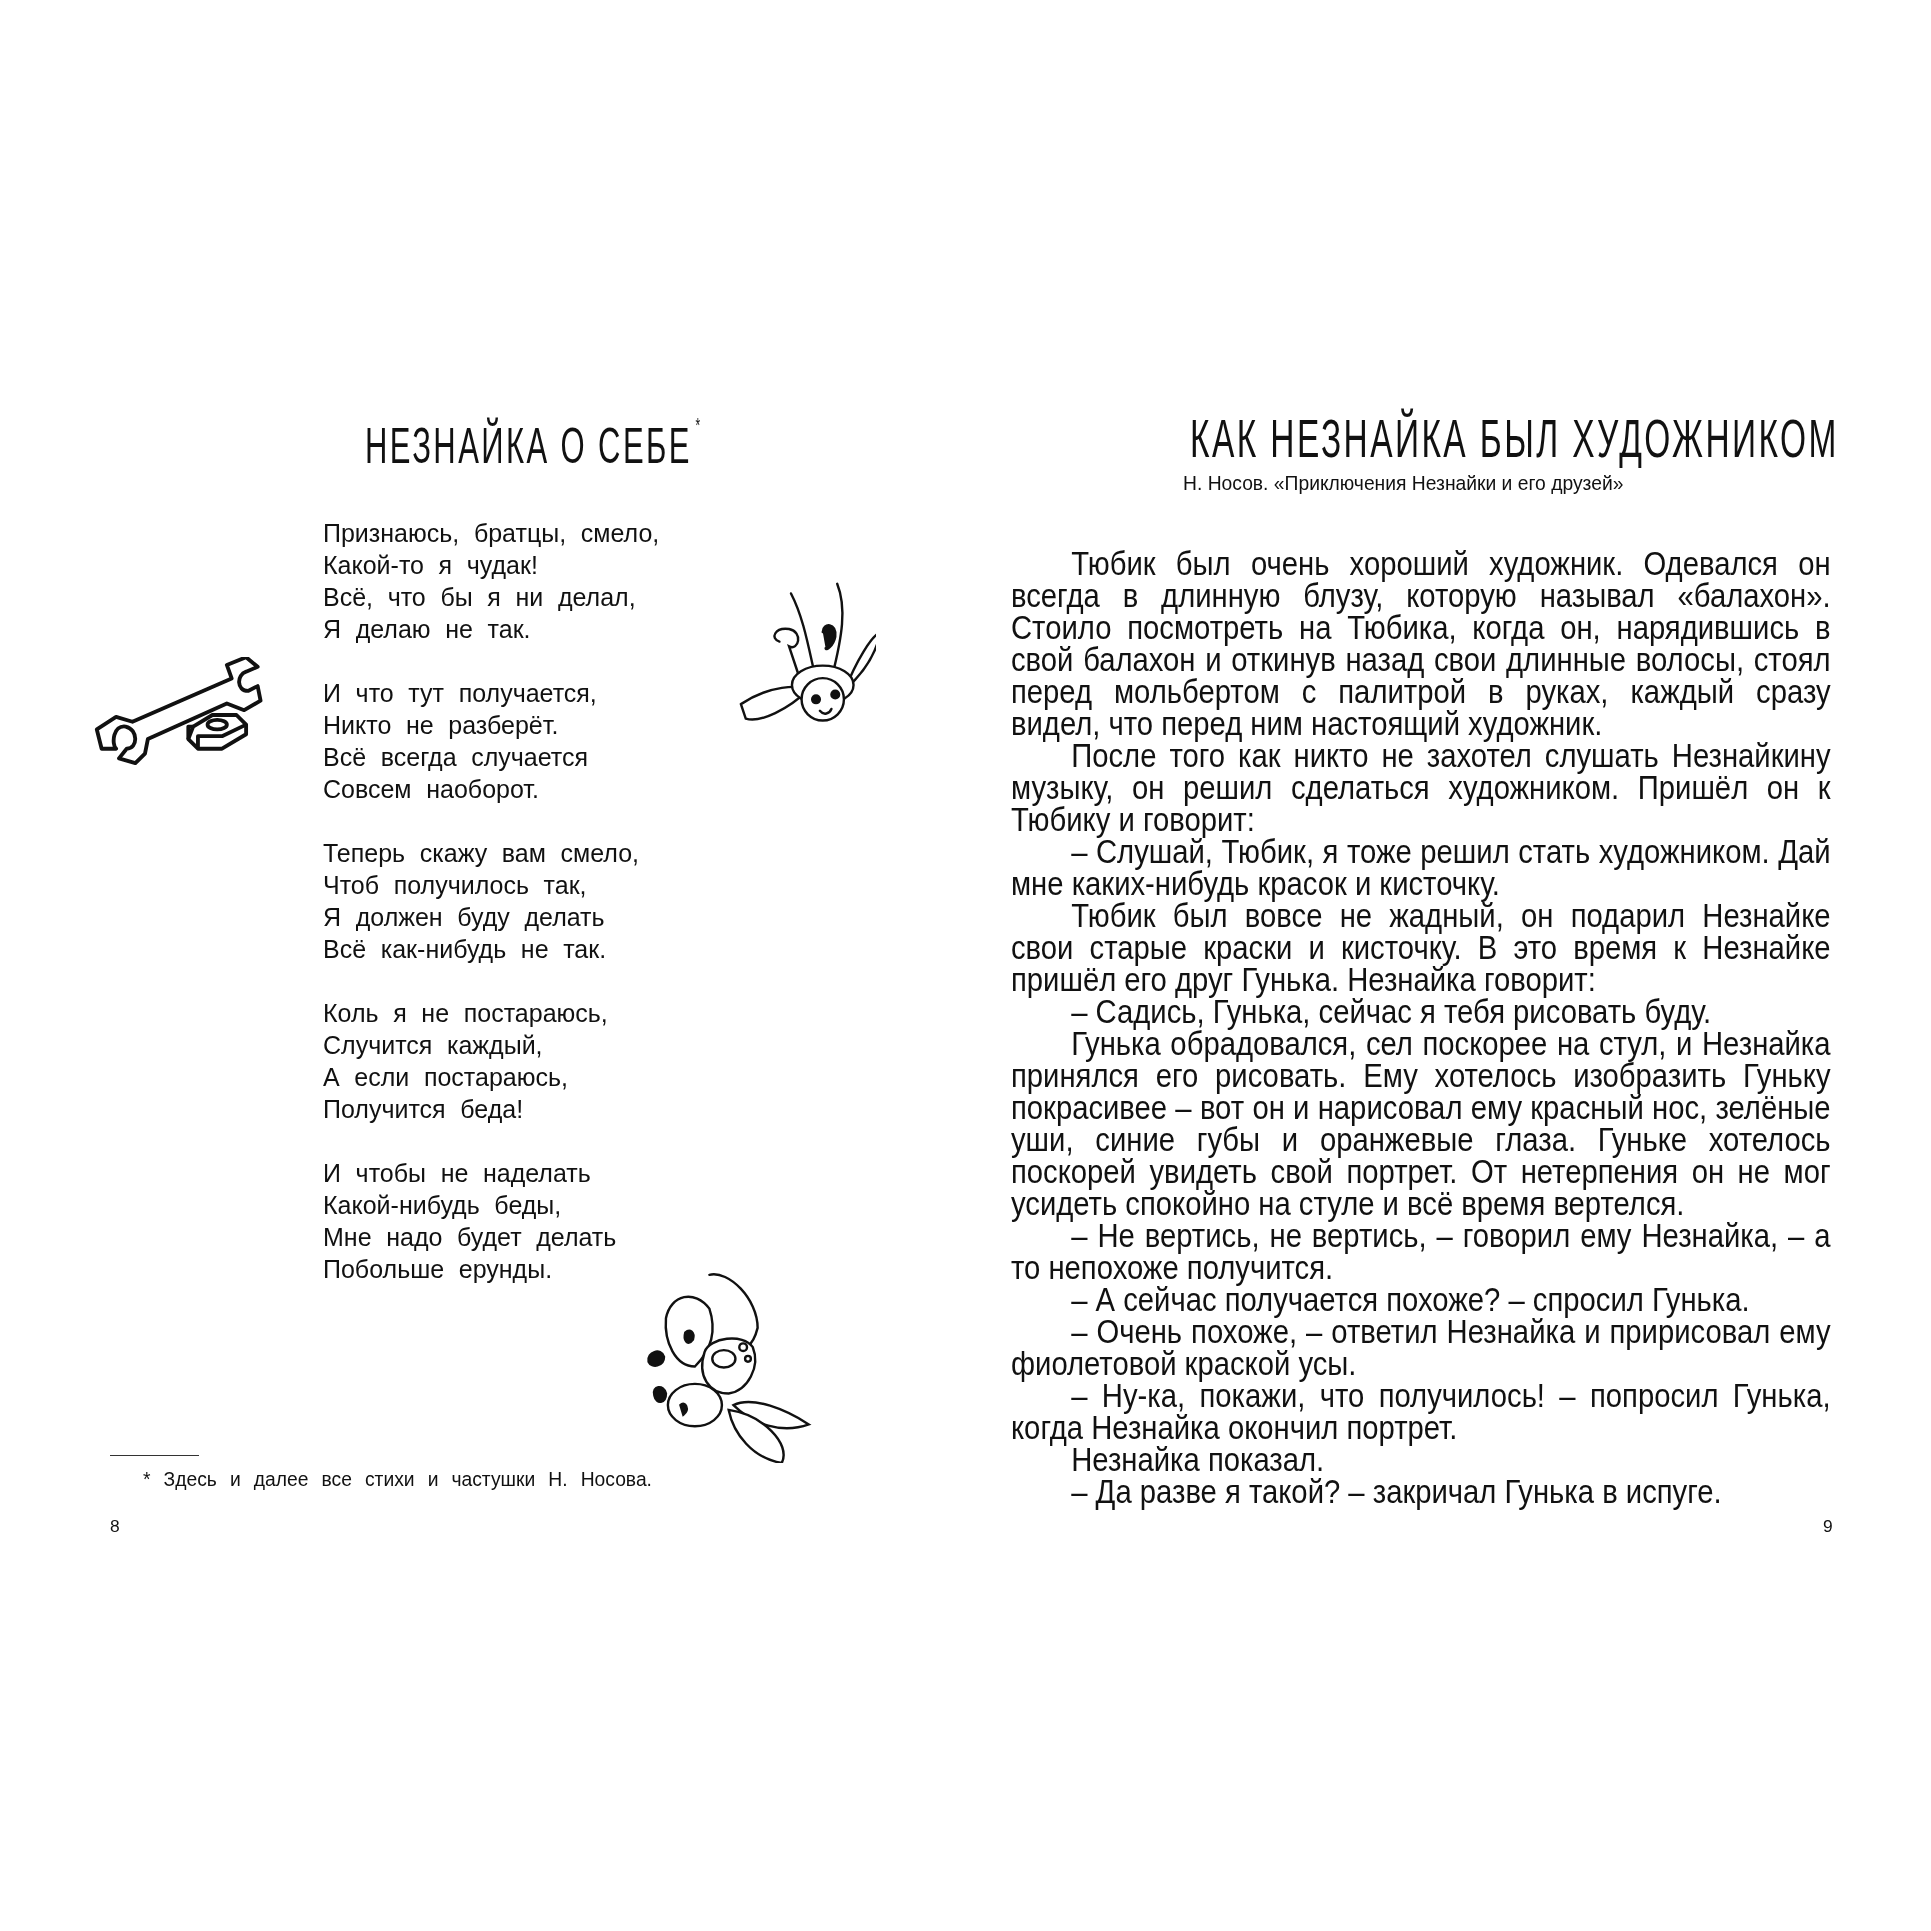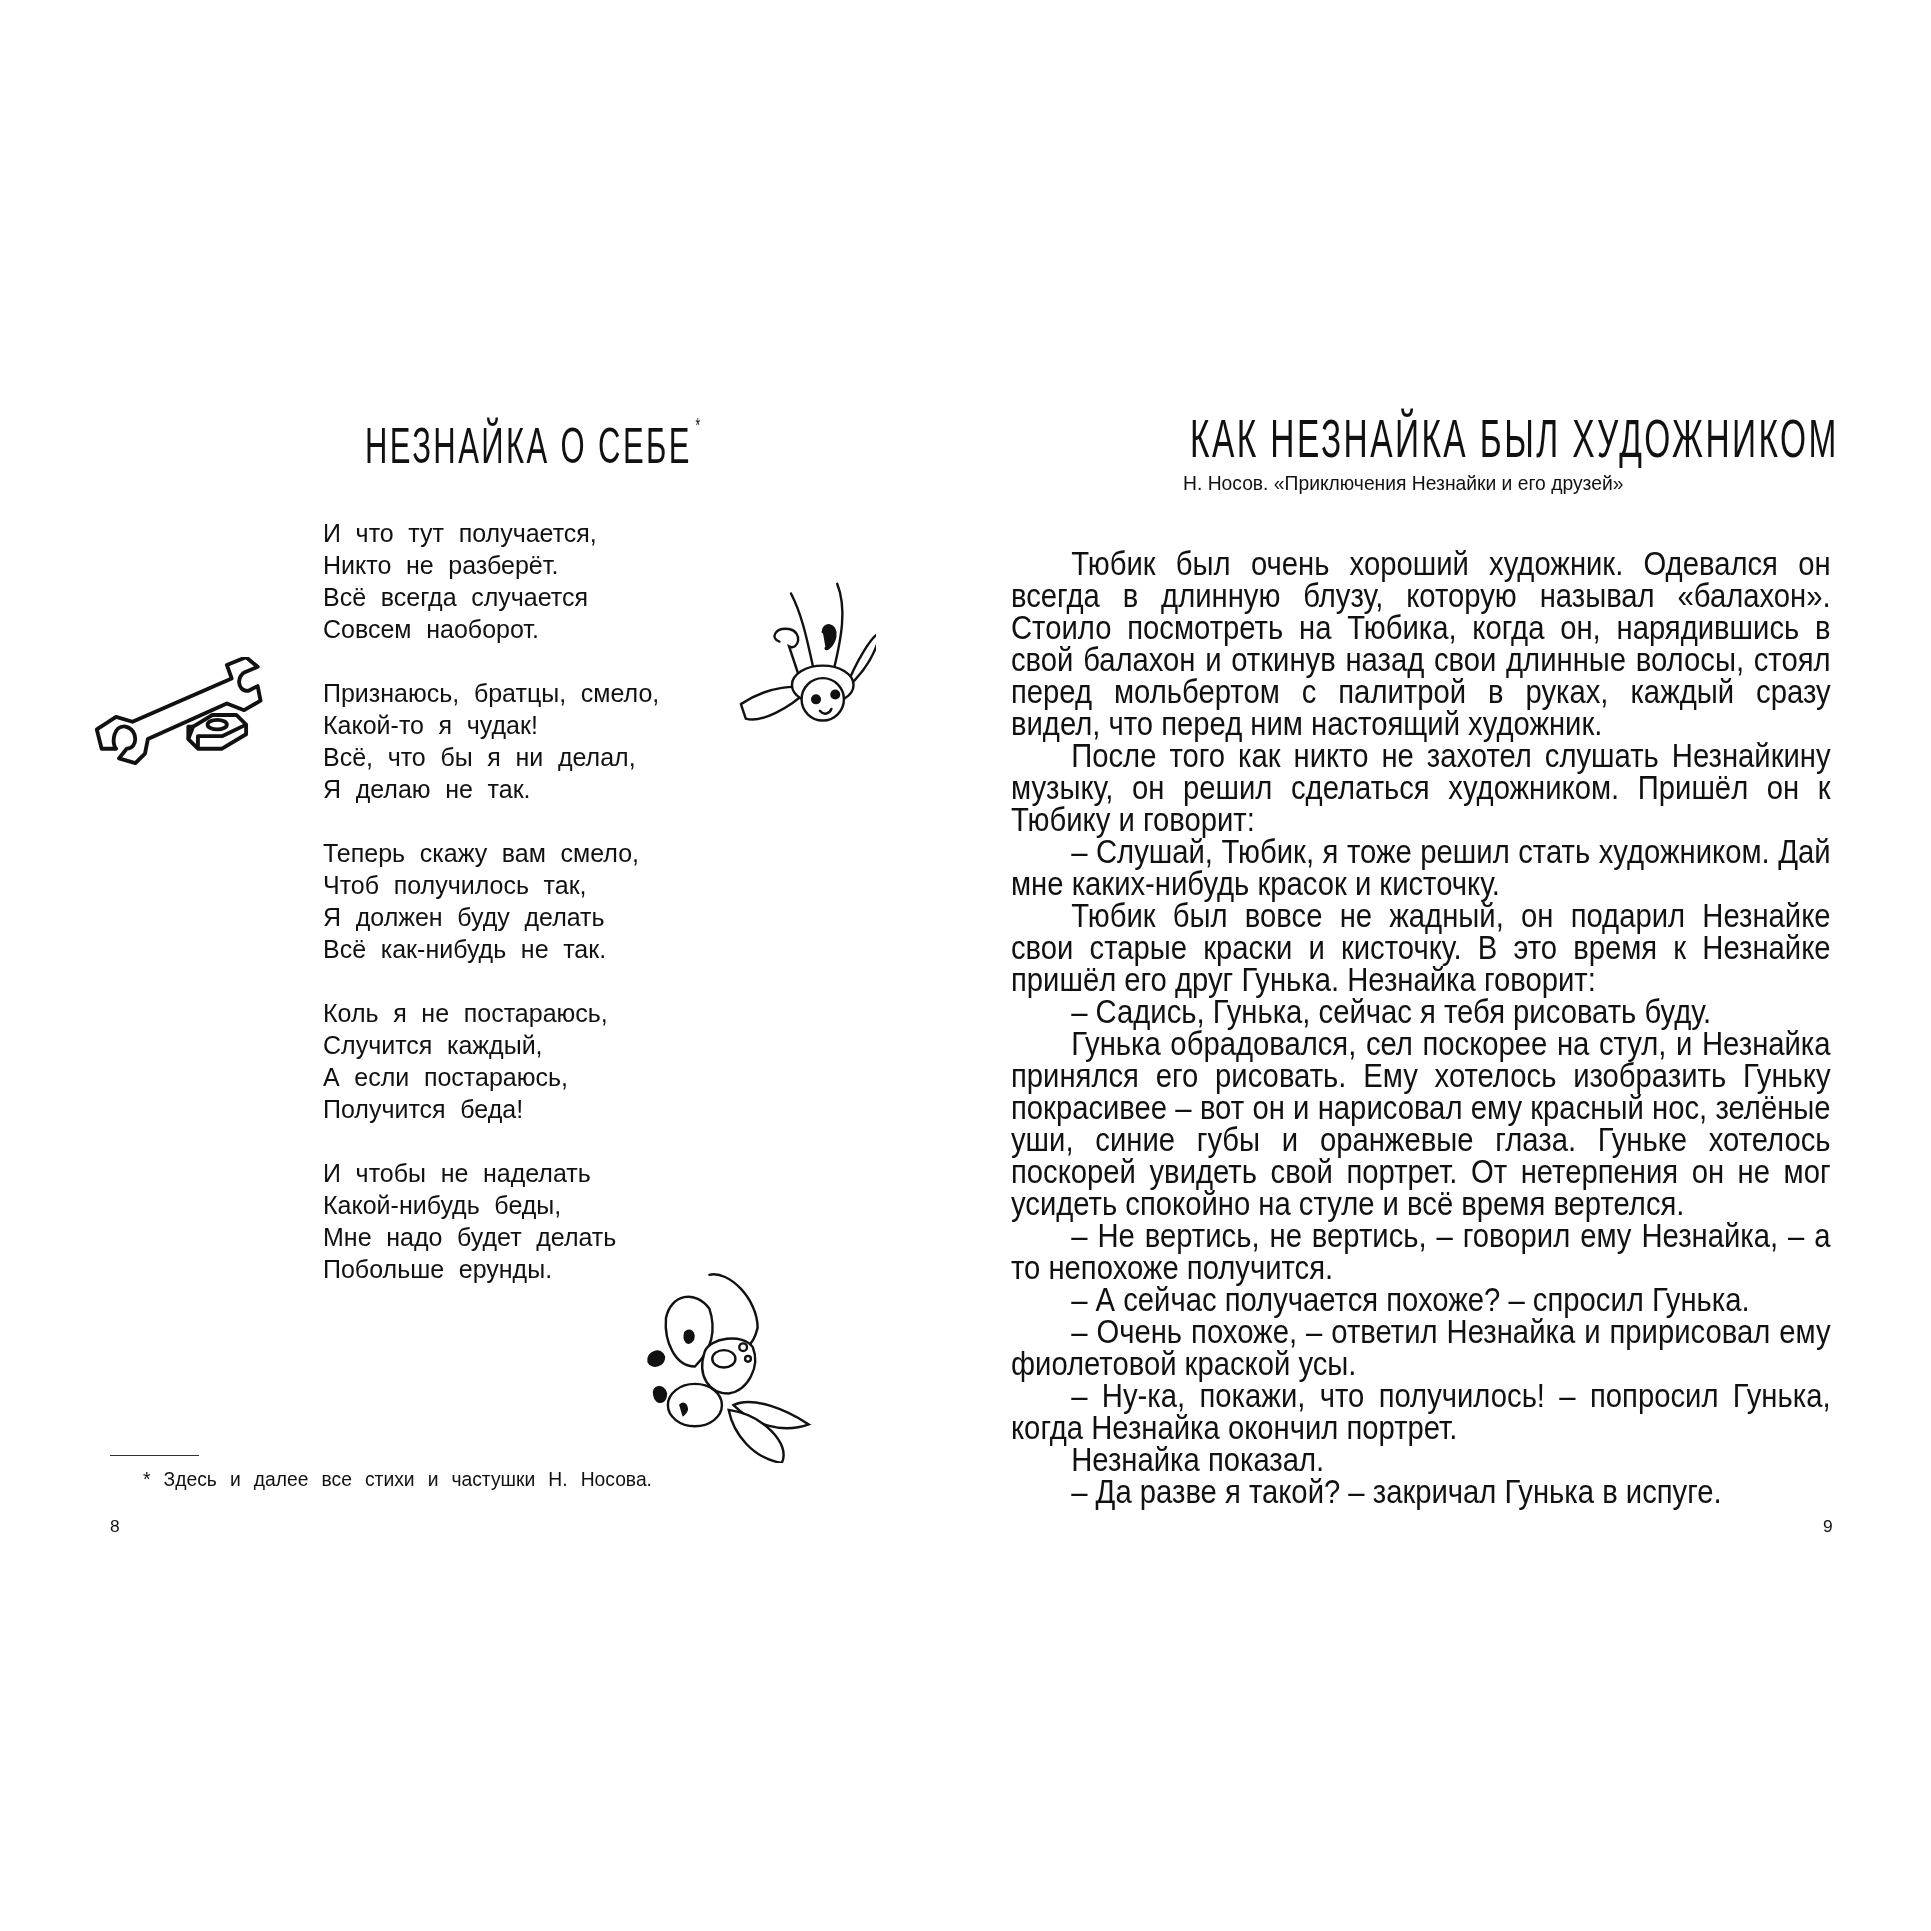--- a/index.html
+++ b/index.html
@@ -63,30 +63,30 @@
   .illus svg { display: block; }
 </style>
 </head>
 <body>
 
 <div class="page page-left">
   <div class="deco-title left-title"><span>Незнайка о себе</span><sup>*</sup></div>
 
   <div class="poem">
     <div class="stanza">
+      <div>Признаюсь, братцы, смело,</div>
+      <div>Какой-то я чудак!</div>
+      <div>Всё, что бы я ни делал,</div>
+      <div>Я делаю не так.</div>
+    </div>
+    <div class="stanza">
       <div>И что тут получается,</div>
       <div>Никто не разберёт.</div>
       <div>Всё всегда случается</div>
       <div>Совсем наоборот.</div>
-    </div>
-    <div class="stanza">
-      <div>Признаюсь, братцы, смело,</div>
-      <div>Какой-то я чудак!</div>
-      <div>Всё, что бы я ни делал,</div>
-      <div>Я делаю не так.</div>
     </div>
     <div class="stanza">
       <div>Теперь скажу вам смело,</div>
       <div>Чтоб получилось так,</div>
       <div>Я должен буду делать</div>
       <div>Всё как-нибудь не так.</div>
     </div>
     <div class="stanza">
       <div>Коль я не постараюсь,</div>
       <div>Случится каждый,</div>

